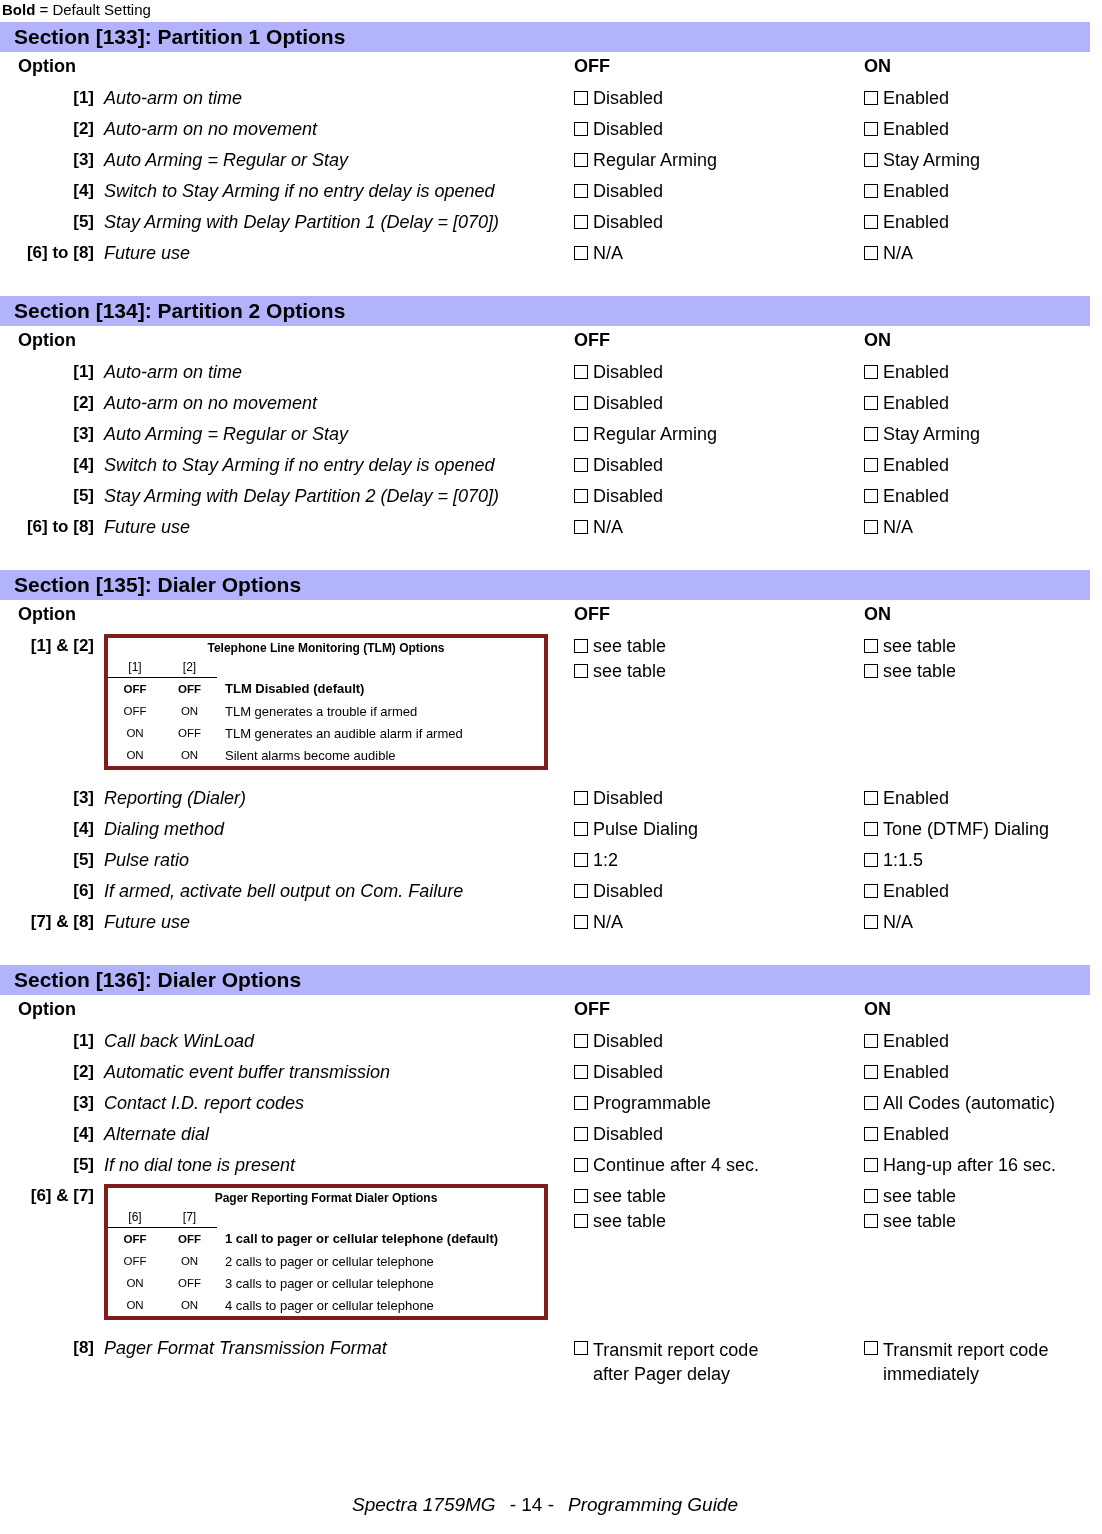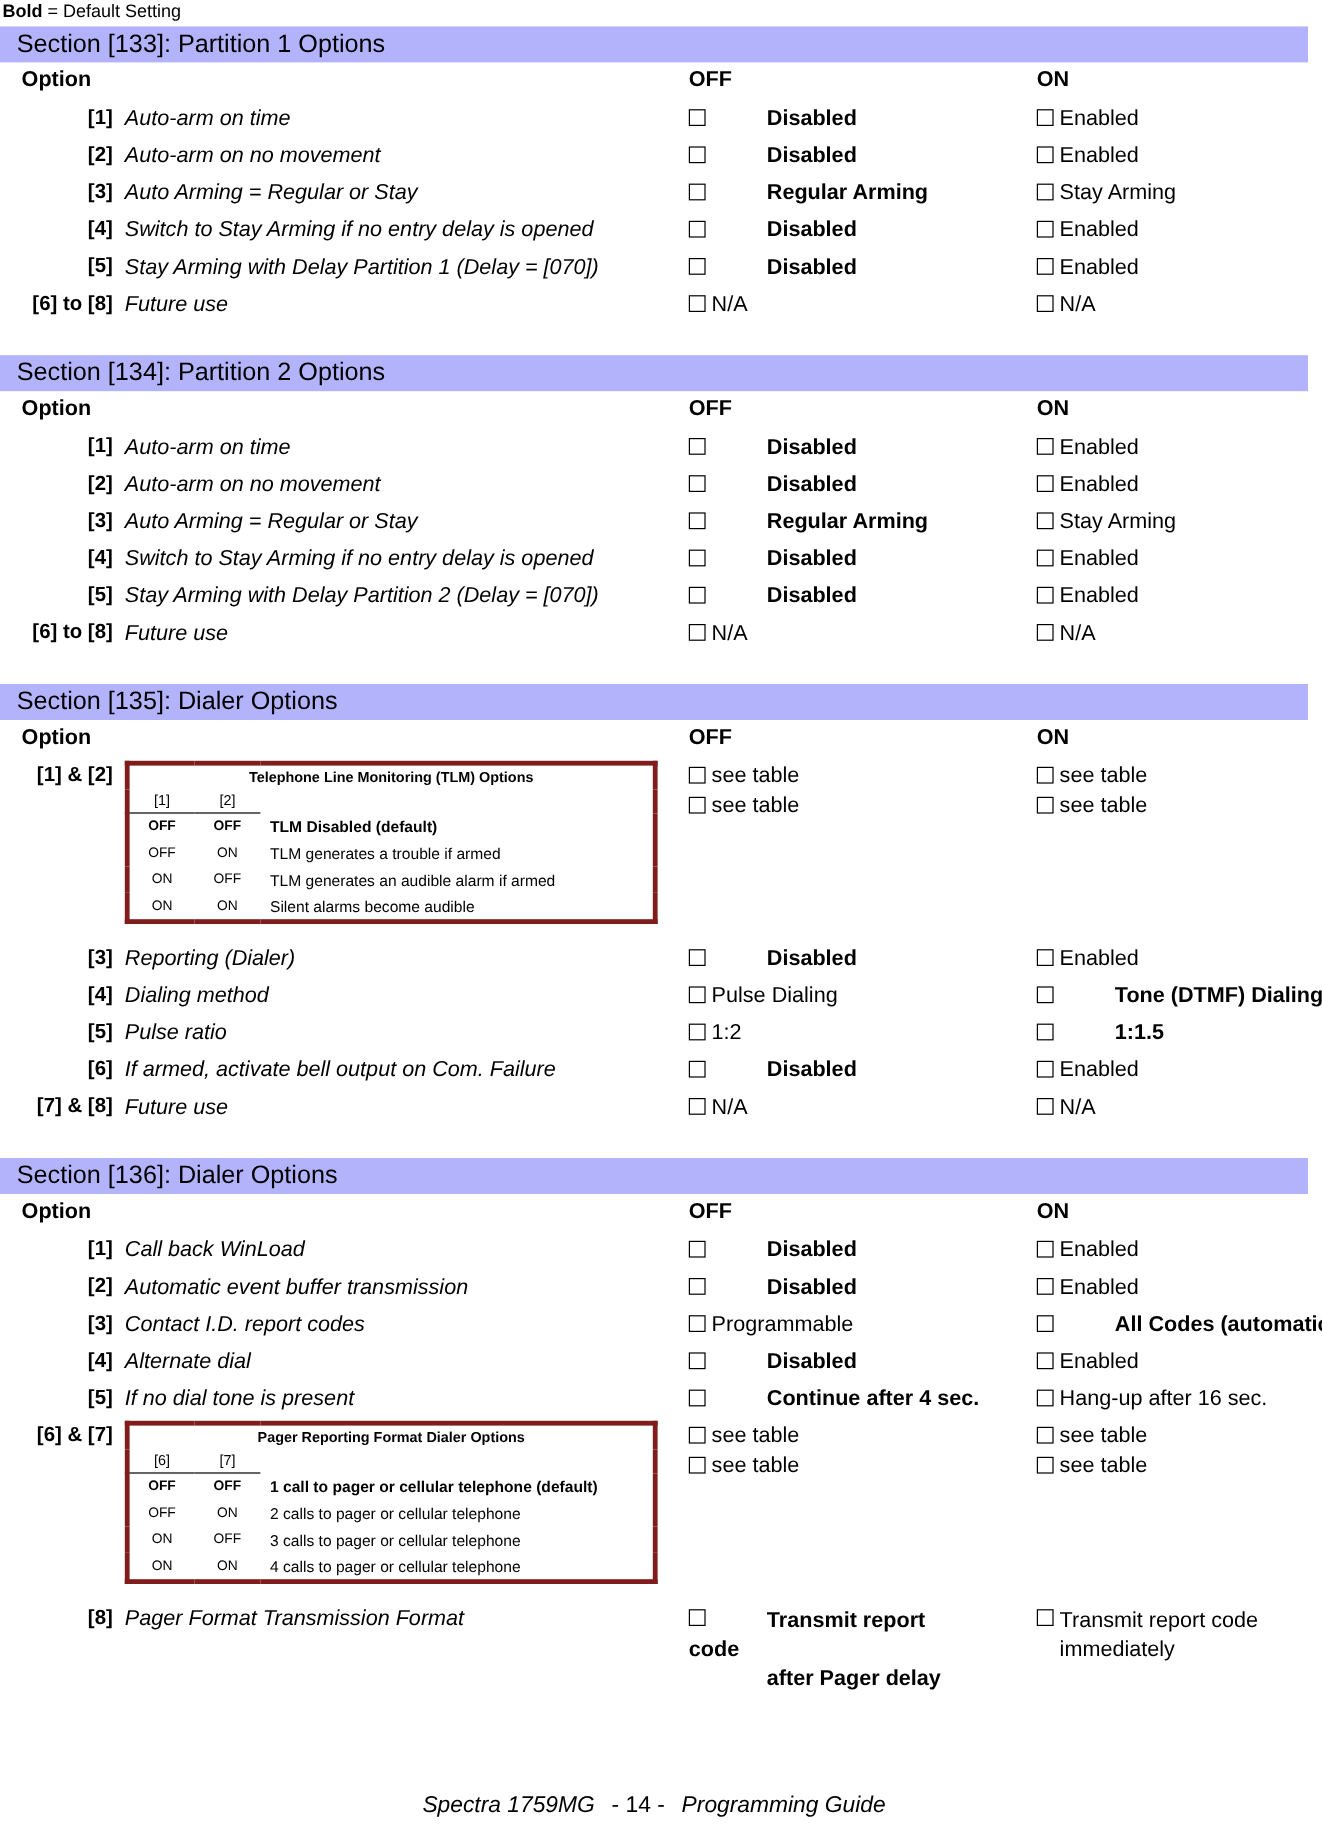--- a/index.html
+++ b/index.html
@@ -29,21 +29,21 @@
     line-height: 20px;
     padding: 0 0 2px 2px;
     white-space: nowrap;
   }
   .legend b { font-weight: bold; }
 
   
   .section-band {
     background: #b3b3fc;
     font-size: 21px;
-    font-weight: normal;
+    font-weight: bold;
     line-height: 30px;
     height: 30px;
     padding-left: 14px;
     box-sizing: border-box;
     white-space: nowrap;
   }
 
   .section-gap { height: 26px; }
 
   
@@ -87,21 +87,21 @@
     position: absolute;
     left: 864px;
     top: 4px;
     font-size: 18px;
   }
   .c-off.hdrtxt, .c-on.hdrtxt {
     font-weight: bold;
     font-size: 18px;
   }
 
-  .bold { font-weight: bold; margin-left: 46px; }
+  .bold { font-weight: normal; }
 
   
   .cb {
     display: inline-block;
     width: 14px;
     height: 14px;
     border: 1.3px solid #000;
     box-sizing: border-box;
     vertical-align: -1px;
     margin-right: 5px;

